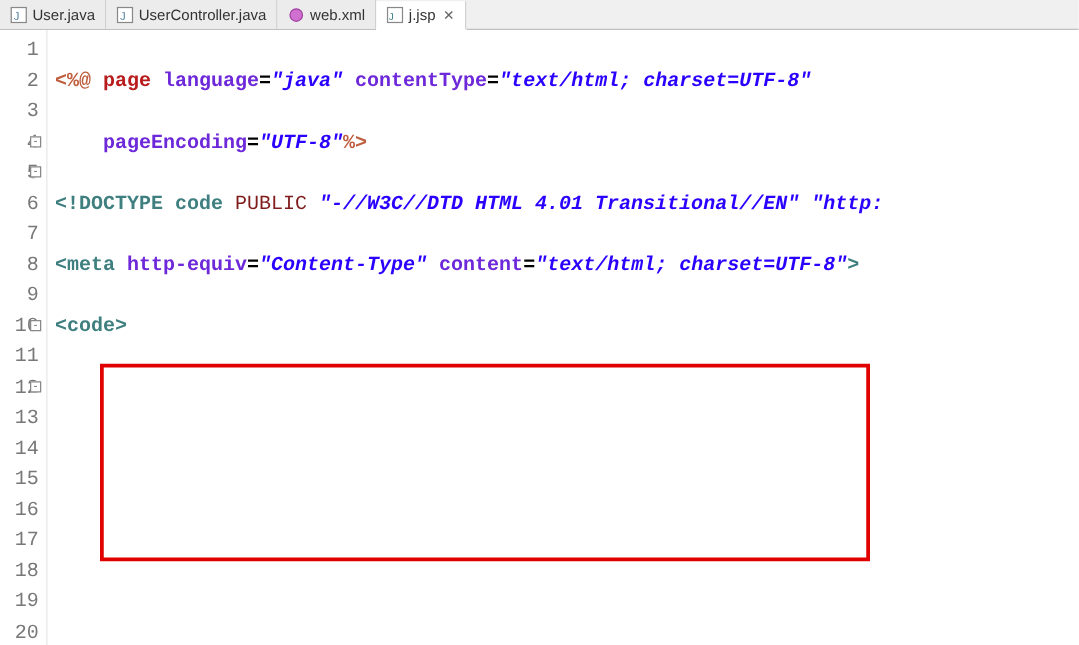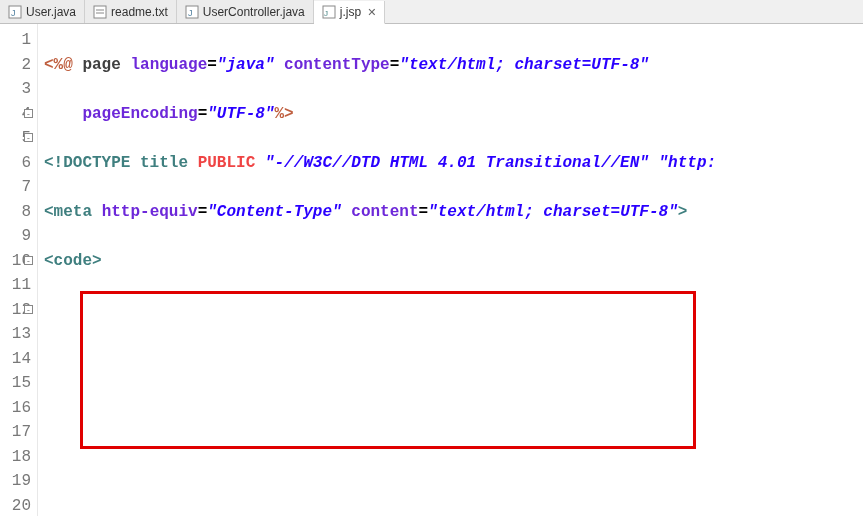--- a/index.html
+++ b/index.html
@@ -70,25 +70,25 @@
 .code {
   flex: 1;
   padding: 4px 0 0 6px;
   line-height: 24.5px;
   font-weight: bold;
   white-space: pre;
   position: relative;
 }
 .code .line { height: 24.5px; }
 .c-black { color: #000; }
-.c-kw { color: #404040; } 
+.c-kw { color: #b91c1c; } 
 .c-tag { color: #3f7f7f; } 
 .c-attr { color: #6d28d9; } 
 .c-str { color: #2a00ff; font-style: italic; } 
-.c-doctype { color: #ef4444; font-weight: bold; }
+.c-doctype { color: #7f1d1d; font-weight: normal; }
 .c-docstr { color: #2a00ff; font-style: italic; }
 .c-pct { color: #bf5f3f; }
 .redbox {
   position: absolute;
   border: 3px solid #e00000;
   left: 42px;
   top: 267px;
   width: 616px;
   height: 158px;
   pointer-events: none;
@@ -104,34 +104,32 @@
           <rect x="1" y="1" width="12" height="12" fill="#fff" stroke="#888"></rect>
           <text x="3" y="11" font-size="9" fill="#5382a1">J</text>
         </svg>
       </span>
     <span>User.java</span>
   </div>
   <div class="tab">
     <span class="icon">
         <svg width="14" height="14">
           <rect x="1" y="1" width="12" height="12" fill="#fff" stroke="#888"></rect>
-          <line x1="3" y1="5" x2="11" y2="5" stroke="#888"></line>
-          <line x1="3" y1="8" x2="11" y2="8" stroke="#888"></line>
+          <text x="3" y="11" font-size="9" fill="#5382a1">J</text>
         </svg>
       </span>
-    <span>readme.txt</span>
+    <span>UserController.java</span>
   </div>
   <div class="tab">
     <span class="icon">
         <svg width="14" height="14">
-          <rect x="1" y="1" width="12" height="12" fill="#fff" stroke="#888"></rect>
-          <text x="3" y="11" font-size="9" fill="#5382a1">J</text>
+          <circle cx="7" cy="7" r="5" fill="#d070d0" stroke="#a040a0"></circle>
         </svg>
       </span>
-    <span>UserController.java</span>
+    <span>web.xml</span>
   </div>
   <div class="tab active">
     <span class="icon">
         <svg width="14" height="14">
           <rect x="1" y="1" width="12" height="12" fill="#fff" stroke="#888"></rect>
           <text x="2" y="11" font-size="8" fill="#3f7f7f">J</text>
         </svg>
       </span>
     <span>j.jsp</span>
     <span class="close">✕</span>
@@ -157,21 +155,21 @@
       <div class="ln">15</div>
       <div class="ln">16</div>
     <div class="ln">17</div>
       <div class="ln">18</div>
       <div class="ln">19</div>
       <div class="ln">20</div>
   </div>
   <div class="code">
 <div class="line"><span class="c-pct">&lt;%@</span><span class="c-kw"> page </span><span class="c-attr">language</span><span class="c-black">=</span><span class="c-str">"java"</span><span> </span><span class="c-attr">contentType</span><span class="c-black">=</span><span class="c-str">"text/html; charset=UTF-8"</span></div>
 <div class="line"><span>    </span><span class="c-attr">pageEncoding</span><span class="c-black">=</span><span class="c-str">"UTF-8"</span><span class="c-pct">%&gt;</span></div>
-<div class="line"><span class="c-tag">&lt;!</span><span class="c-tag">DOCTYPE title </span><span class="c-doctype">PUBLIC </span><span class="c-docstr">"-//W3C//DTD HTML 4.01 Transitional//EN"</span><span> </span><span class="c-docstr">"http:</span></div>
+<div class="line"><span class="c-tag">&lt;!</span><span class="c-tag">DOCTYPE code </span><span class="c-doctype">PUBLIC </span><span class="c-docstr">"-//W3C//DTD HTML 4.01 Transitional//EN"</span><span> </span><span class="c-docstr">"http:</span></div>
 <div class="line"><span class="c-tag">&lt;</span><span class="c-tag">meta</span><span> </span><span class="c-attr">http-equiv</span><span class="c-black">=</span><span class="c-str">"Content-Type"</span><span> </span><span class="c-attr">content</span><span class="c-black">=</span><span class="c-str">"text/html; charset=UTF-8"</span><span class="c-tag">&gt;</span></div>
 <div class="line"><span class="c-tag">&lt;</span><span class="c-tag">code</span><span class="c-tag">&gt;</span></div>
 
 
 
 
 
 
 
 

